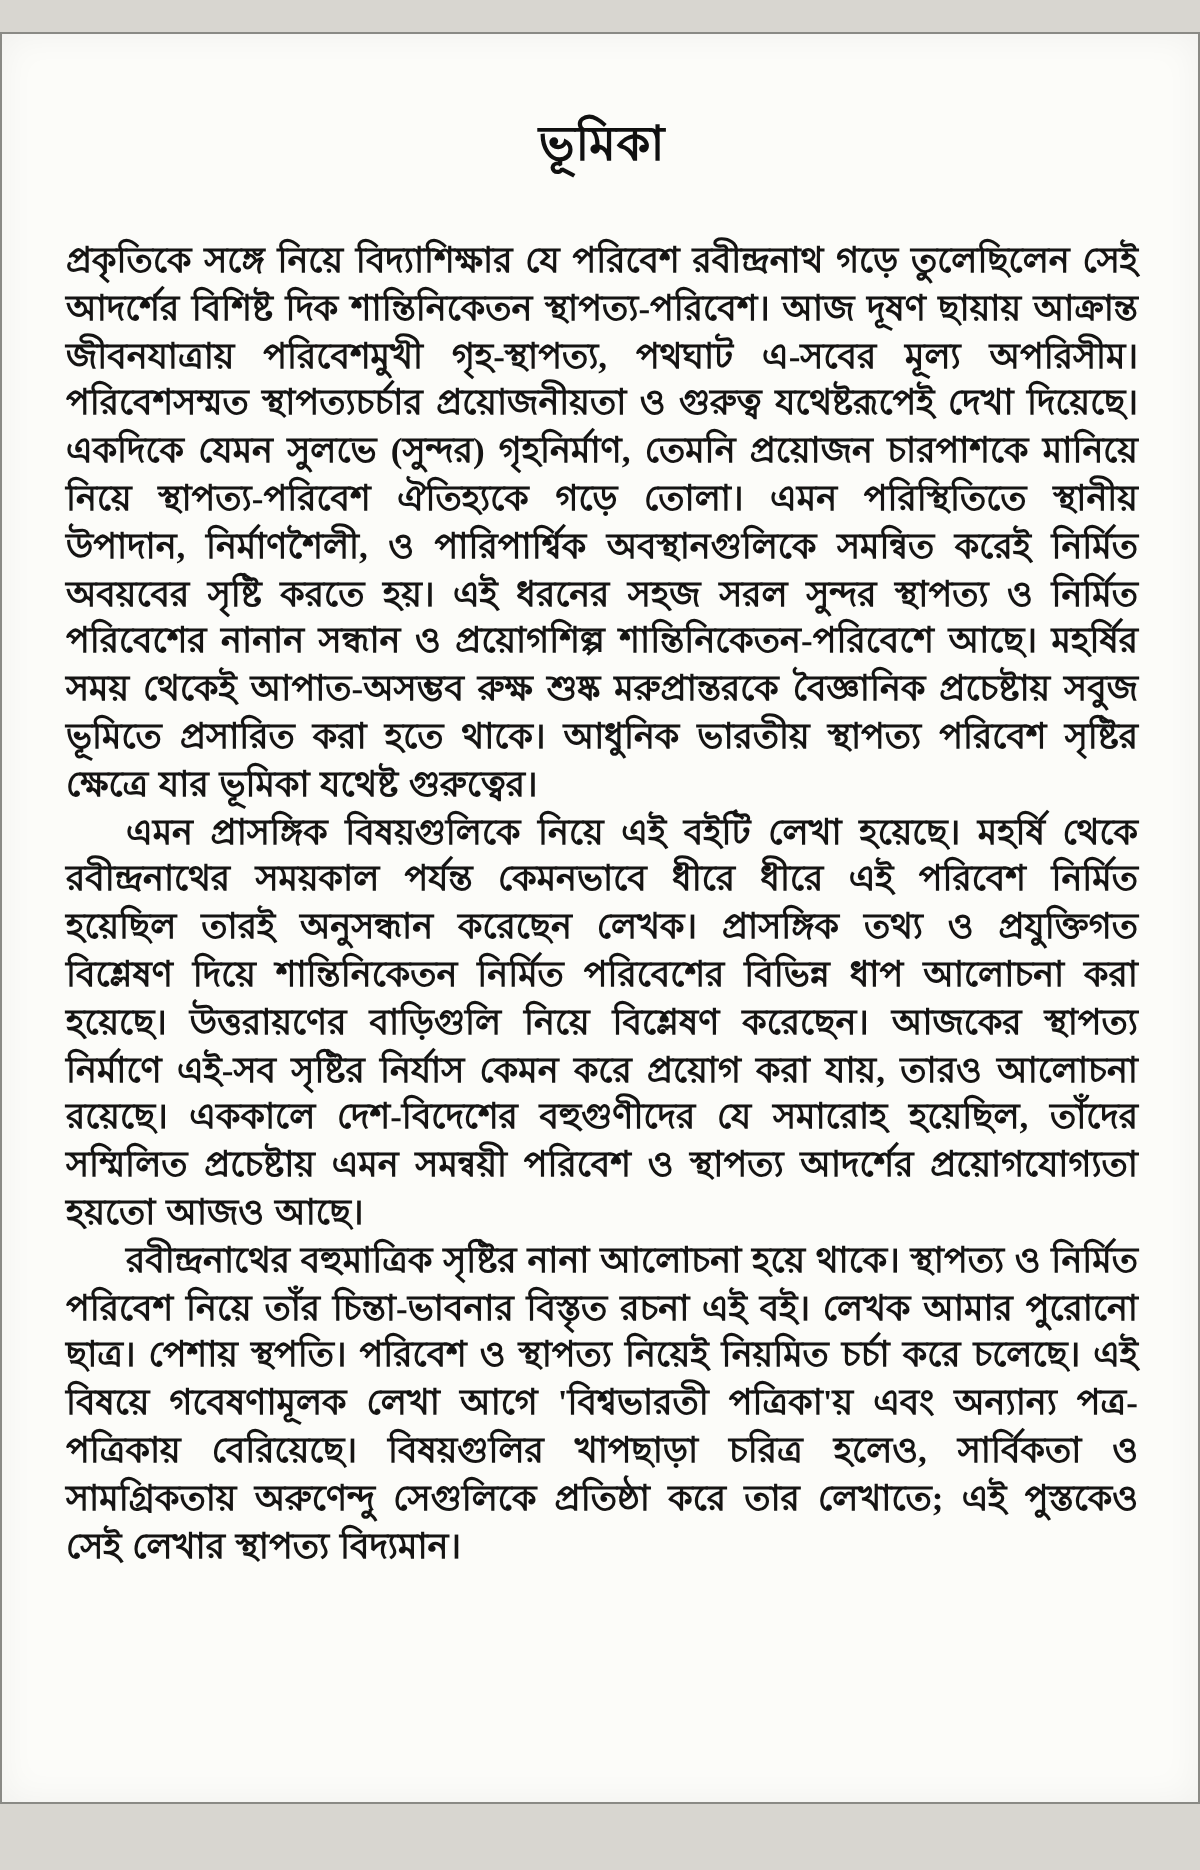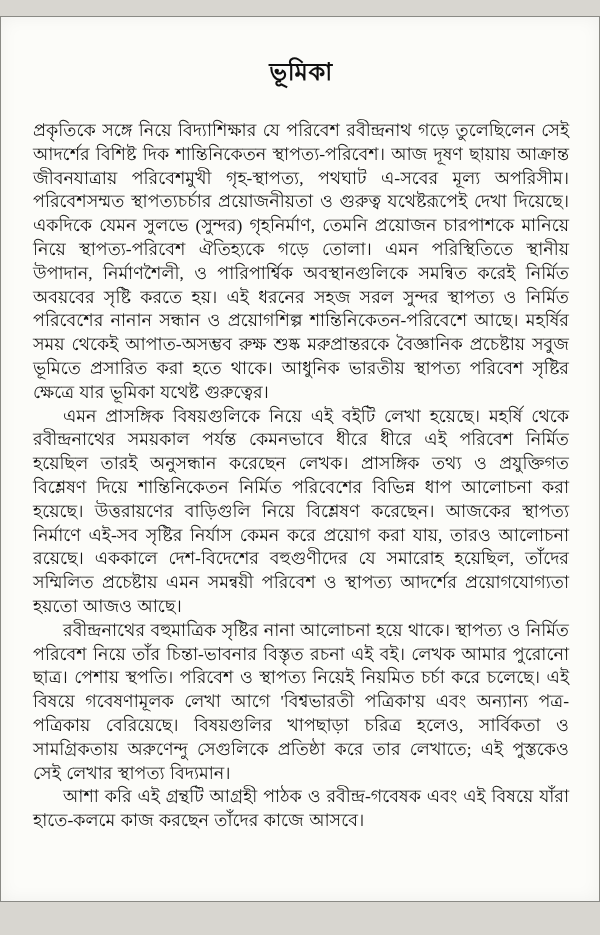--- a/index.html
+++ b/index.html
@@ -29,30 +29,30 @@
     margin: 6px 0 26px 0;
     color: #101010;
   }
   .body-text p {
     margin: 0;
     text-align: justify;
     font-size: 17.5px;
     line-height: 1.36;
     color: #151413;
     word-spacing: 1px;
+    font-weight: bold;
   }
   .body-text p.indent {
     text-indent: 30px;
   }
 </style>
 </head>
 <body>
 
 <div class="page">
   <h1 class="page-title">ভূমিকা</h1>
 
   <div class="body-text">
     <p>প্রকৃতিকে সঙ্গে নিয়ে বিদ্যাশিক্ষার যে পরিবেশ রবীন্দ্রনাথ গড়ে তুলেছিলেন সেই আদর্শের বিশিষ্ট দিক শান্তিনিকেতন স্থাপত্য-পরিবেশ। আজ দূষণ ছায়ায় আক্রান্ত জীবনযাত্রায় পরিবেশমুখী গৃহ-স্থাপত্য, পথঘাট এ-সবের মূল্য অপরিসীম। পরিবেশসম্মত স্থাপত্যচর্চার প্রয়োজনীয়তা ও গুরুত্ব যথেষ্টরূপেই দেখা দিয়েছে। একদিকে যেমন সুলভে (সুন্দর) গৃহনির্মাণ, তেমনি প্রয়োজন চারপাশকে মানিয়ে নিয়ে স্থাপত্য-পরিবেশ ঐতিহ্যকে গড়ে তোলা। এমন পরিস্থিতিতে স্থানীয় উপাদান, নির্মাণশৈলী, ও পারিপার্শ্বিক অবস্থানগুলিকে সমন্বিত করেই নির্মিত অবয়বের সৃষ্টি করতে হয়। এই ধরনের সহজ সরল সুন্দর স্থাপত্য ও নির্মিত পরিবেশের নানান সন্ধান ও প্রয়োগশিল্প শান্তিনিকেতন-পরিবেশে আছে। মহর্ষির সময় থেকেই আপাত-অসম্ভব রুক্ষ শুষ্ক মরুপ্রান্তরকে বৈজ্ঞানিক প্রচেষ্টায় সবুজ ভূমিতে প্রসারিত করা হতে থাকে। আধুনিক ভারতীয় স্থাপত্য পরিবেশ সৃষ্টির ক্ষেত্রে যার ভূমিকা যথেষ্ট গুরুত্বের।</p>
     <p class="indent">এমন প্রাসঙ্গিক বিষয়গুলিকে নিয়ে এই বইটি লেখা হয়েছে। মহর্ষি থেকে রবীন্দ্রনাথের সময়কাল পর্যন্ত কেমনভাবে ধীরে ধীরে এই পরিবেশ নির্মিত হয়েছিল তারই অনুসন্ধান করেছেন লেখক। প্রাসঙ্গিক তথ্য ও প্রযুক্তিগত বিশ্লেষণ দিয়ে শান্তিনিকেতন নির্মিত পরিবেশের বিভিন্ন ধাপ আলোচনা করা হয়েছে। উত্তরায়ণের বাড়িগুলি নিয়ে বিশ্লেষণ করেছেন। আজকের স্থাপত্য নির্মাণে এই-সব সৃষ্টির নির্যাস কেমন করে প্রয়োগ করা যায়, তারও আলোচনা রয়েছে। এককালে দেশ-বিদেশের বহুগুণীদের যে সমারোহ হয়েছিল, তাঁদের সম্মিলিত প্রচেষ্টায় এমন সমন্বয়ী পরিবেশ ও স্থাপত্য আদর্শের প্রয়োগযোগ্যতা হয়তো আজও আছে।</p>
     <p class="indent">রবীন্দ্রনাথের বহুমাত্রিক সৃষ্টির নানা আলোচনা হয়ে থাকে। স্থাপত্য ও নির্মিত পরিবেশ নিয়ে তাঁর চিন্তা-ভাবনার বিস্তৃত রচনা এই বই। লেখক আমার পুরোনো ছাত্র। পেশায় স্থপতি। পরিবেশ ও স্থাপত্য নিয়েই নিয়মিত চর্চা করে চলেছে। এই বিষয়ে গবেষণামূলক লেখা আগে 'বিশ্বভারতী পত্রিকা'য় এবং অন্যান্য পত্র-পত্রিকায় বেরিয়েছে। বিষয়গুলির খাপছাড়া চরিত্র হলেও, সার্বিকতা ও সামগ্রিকতায় অরুণেন্দু সেগুলিকে প্রতিষ্ঠা করে তার লেখাতে; এই পুস্তকেও সেই লেখার স্থাপত্য বিদ্যমান।</p>
-    <p class="indent">আশা করি এই গ্রন্থটি আগ্রহী পাঠক ও রবীন্দ্র-গবেষক এবং এই বিষয়ে যাঁরা হাতে-কলমে কাজ করছেন তাঁদের কাজে আসবে।</p>
   </div>
 </div>
 
 </body></html>

